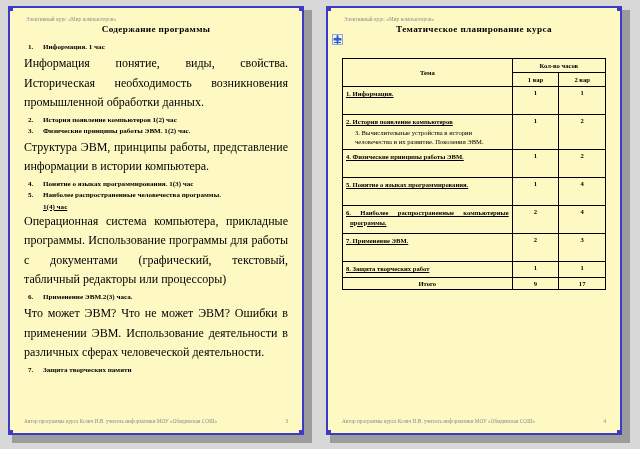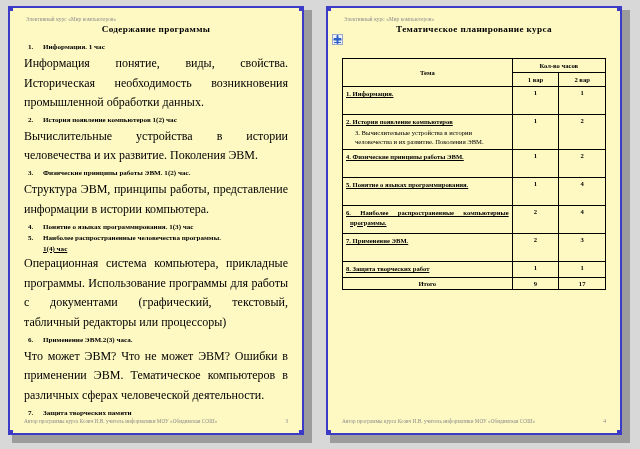--- a/index.html
+++ b/index.html
@@ -267,21 +267,20 @@
           <div class="toc-head">
             <span class="toc-num">1.</span>
             <span class="toc-head-text">Информация. 1 час</span>
           </div>
           <p class="toc-body">Информация понятие, виды, свойства. Историческая необходимость возникновения промышленной обработки данных.</p>
 
           <div class="toc-head">
             <span class="toc-num">2.</span>
             <span class="toc-head-text">История появление компьютеров 1(2) час</span>
           </div>
-          <p class="toc-body">Вычислительные устройства в истории человечества и их развитие. Поколения ЭВМ.</p>
 
           <div class="toc-head">
             <span class="toc-num">3.</span>
             <span class="toc-head-text">Физические принципы работы ЭВМ. 1(2) час.</span>
           </div>
           <p class="toc-body">Структура ЭВМ, принципы работы, представление информации в истории компьютера.</p>
 
           <div class="toc-head">
             <span class="toc-num">4.</span>
             <span class="toc-head-text">Понятие о языках программирования. 1(3) час</span>
@@ -291,21 +290,21 @@
             <span class="toc-num">5.</span>
             <span class="toc-head-text just"><span>Наиболее распространенные человечества программы.</span></span>
           </div>
           <div class="toc-head-cont">1(4) час</div>
           <p class="toc-body">Операционная система компьютера, прикладные программы. Использование программы для работы с документами (графический, текстовый, табличный редакторы или процессоры)</p>
 
           <div class="toc-head">
             <span class="toc-num">6.</span>
             <span class="toc-head-text">Применение ЭВМ.2(3) часа.</span>
           </div>
-          <p class="toc-body">Что может ЭВМ? Что не может ЭВМ? Ошибки в применении ЭВМ. Тематическое компьютеров в различных сферах человеческой деятельности.</p>
+          <p class="toc-body">Что может ЭВМ? Что не может ЭВМ? Ошибки в применении ЭВМ. Использование деятельности в различных сферах человеческой деятельности.</p>
 
           <div class="toc-head">
             <span class="toc-num">7.</span>
             <span class="toc-head-text">Защита творческих памяти</span>
           </div>
 
         </div>
       </div>
 
       <div class="page-footer">

